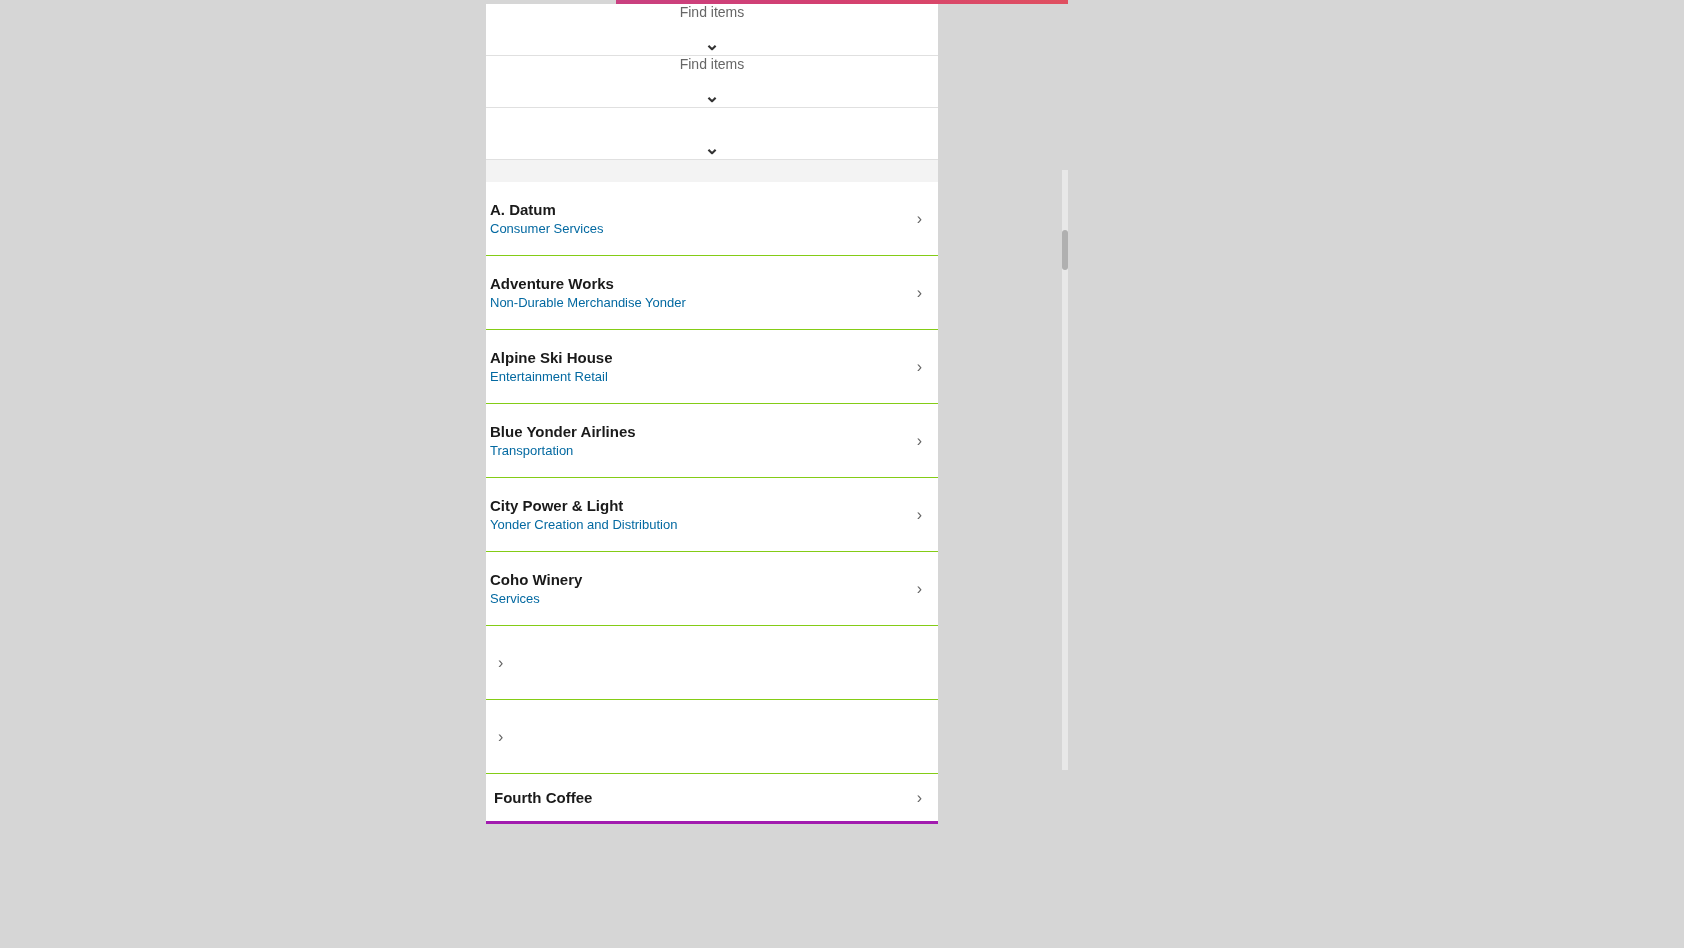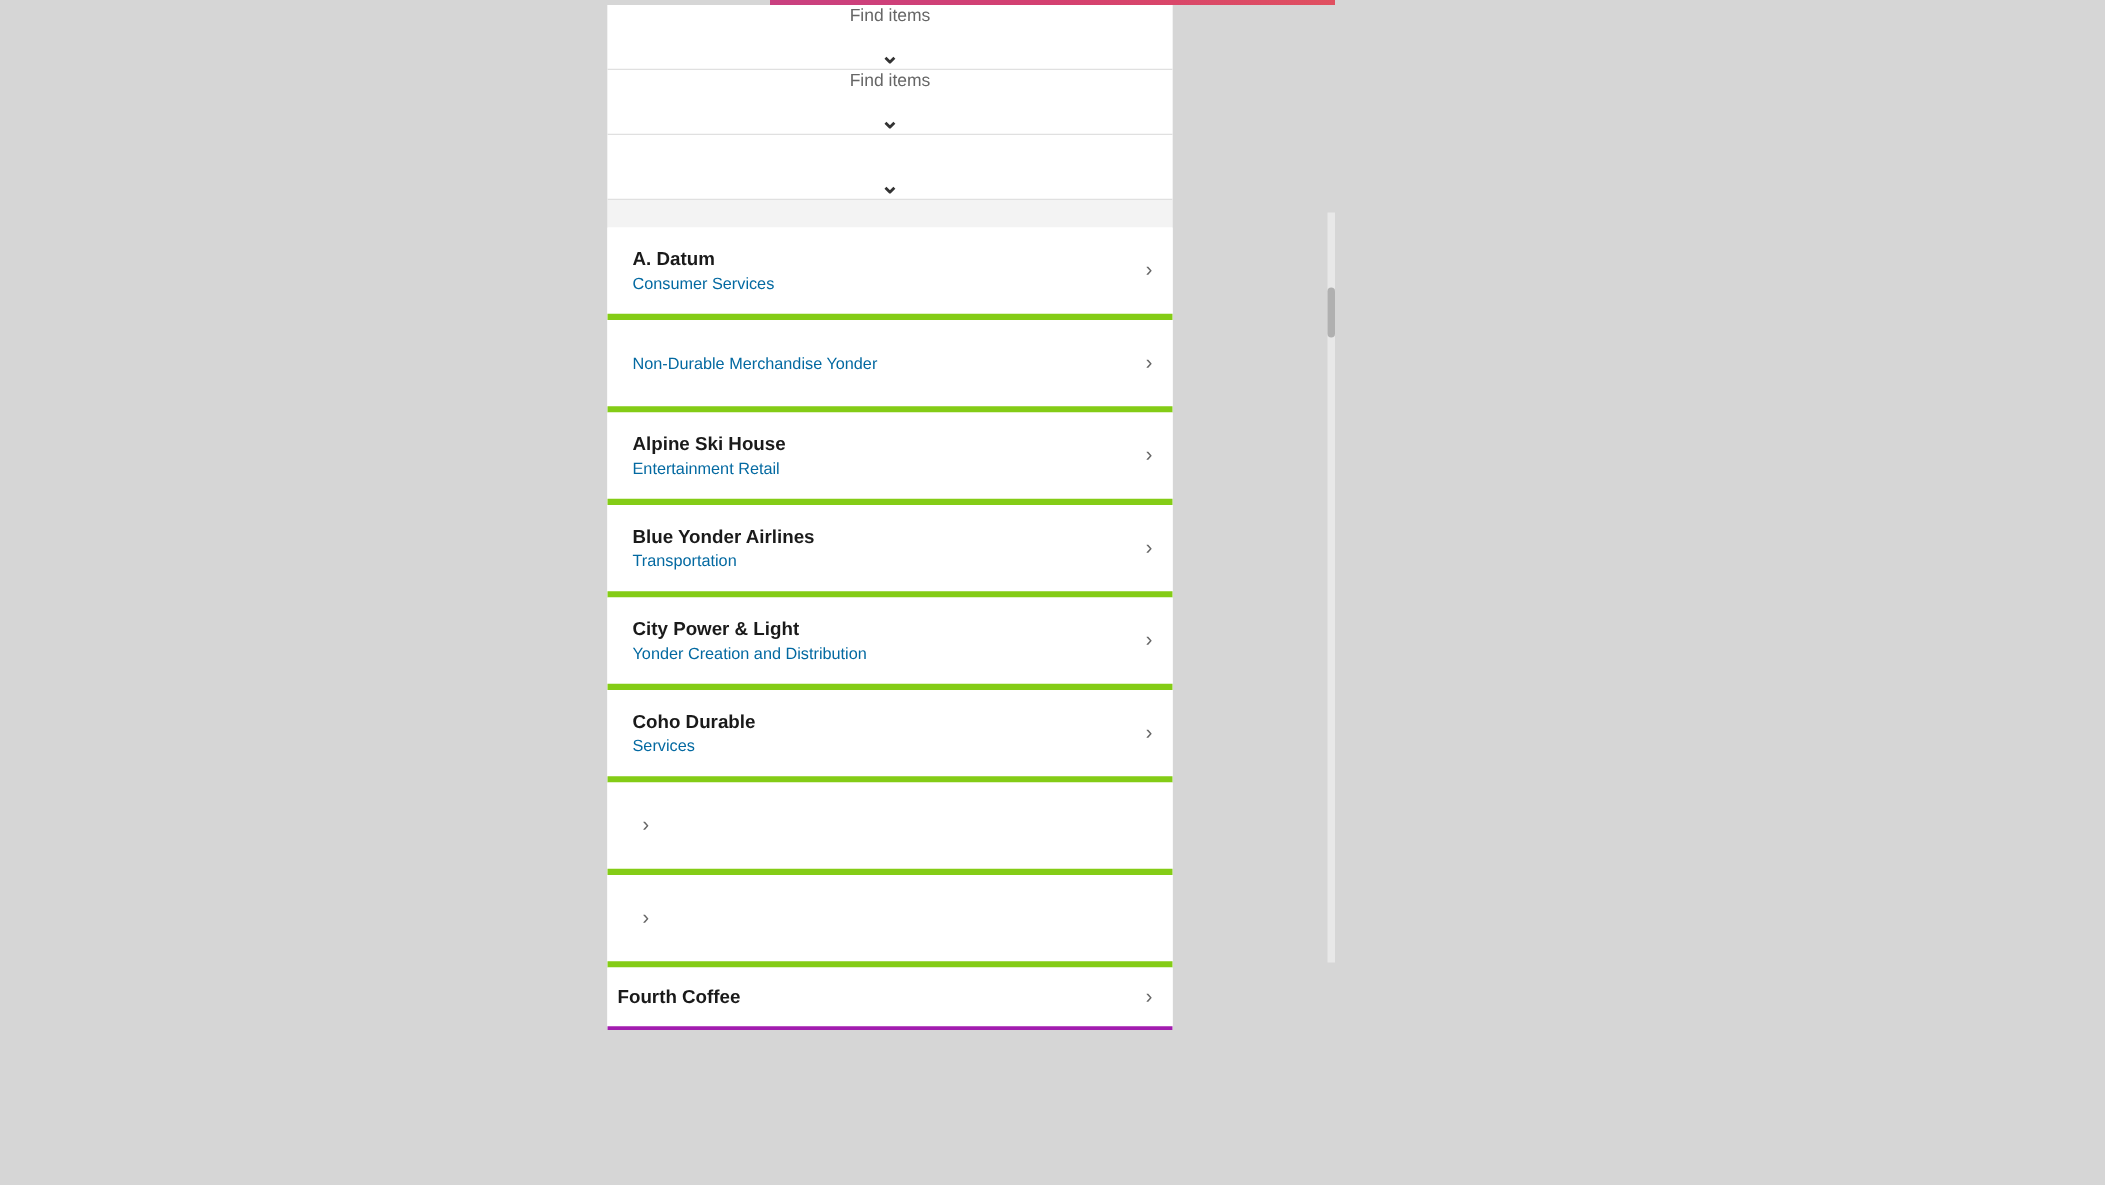--- a/index.html
+++ b/index.html
@@ -62,22 +62,22 @@
       height: 22px;
     }
 
     .list-container {
       background-color: #ffffff;
     }
 
     .list-item {
       display: flex;
       align-items: center;
-      padding: 14px 16px 14px 20px;
-      border-bottom: 5px solid #84cc16;
+      padding: 14px 16px 14px 4px;
+      border-bottom: 1px solid #84cc16;
       cursor: pointer;
       background-color: #ffffff;
       min-height: 74px;
     }
 
     .list-item-content {
       flex: 1;
     }
 
     .list-item-title {
@@ -173,20 +173,21 @@
       <div class="list-item">
         <div class="list-item-content">
           <div class="list-item-title">A. Datum</div>
           <div class="list-item-subtitle">Consumer Services</div>
         </div>
         <span class="list-item-chevron">›</span>
       </div>
 
       <div class="list-item">
         <div class="list-item-content">
+          <div class="list-item-title">Adventure Works</div>
           <div class="list-item-subtitle">Non-Durable Merchandise Yonder</div>
         </div>
         <span class="list-item-chevron">›</span>
       </div>
 
       <div class="list-item">
         <div class="list-item-content">
           <div class="list-item-title">Alpine Ski House</div>
           <div class="list-item-subtitle">Entertainment Retail</div>
         </div>
@@ -204,21 +205,21 @@
       <div class="list-item">
         <div class="list-item-content">
           <div class="list-item-title">City Power &amp; Light</div>
           <div class="list-item-subtitle">Yonder Creation and Distribution</div>
         </div>
         <span class="list-item-chevron">›</span>
       </div>
 
       <div class="list-item">
         <div class="list-item-content">
-          <div class="list-item-title">Coho Durable</div>
+          <div class="list-item-title">Coho Winery</div>
           <div class="list-item-subtitle">Services</div>
         </div>
         <span class="list-item-chevron">›</span>
       </div>
 
       <div class="list-item">
         <span class="list-item-chevron">›</span>
       </div>
 
       <div class="list-item">

